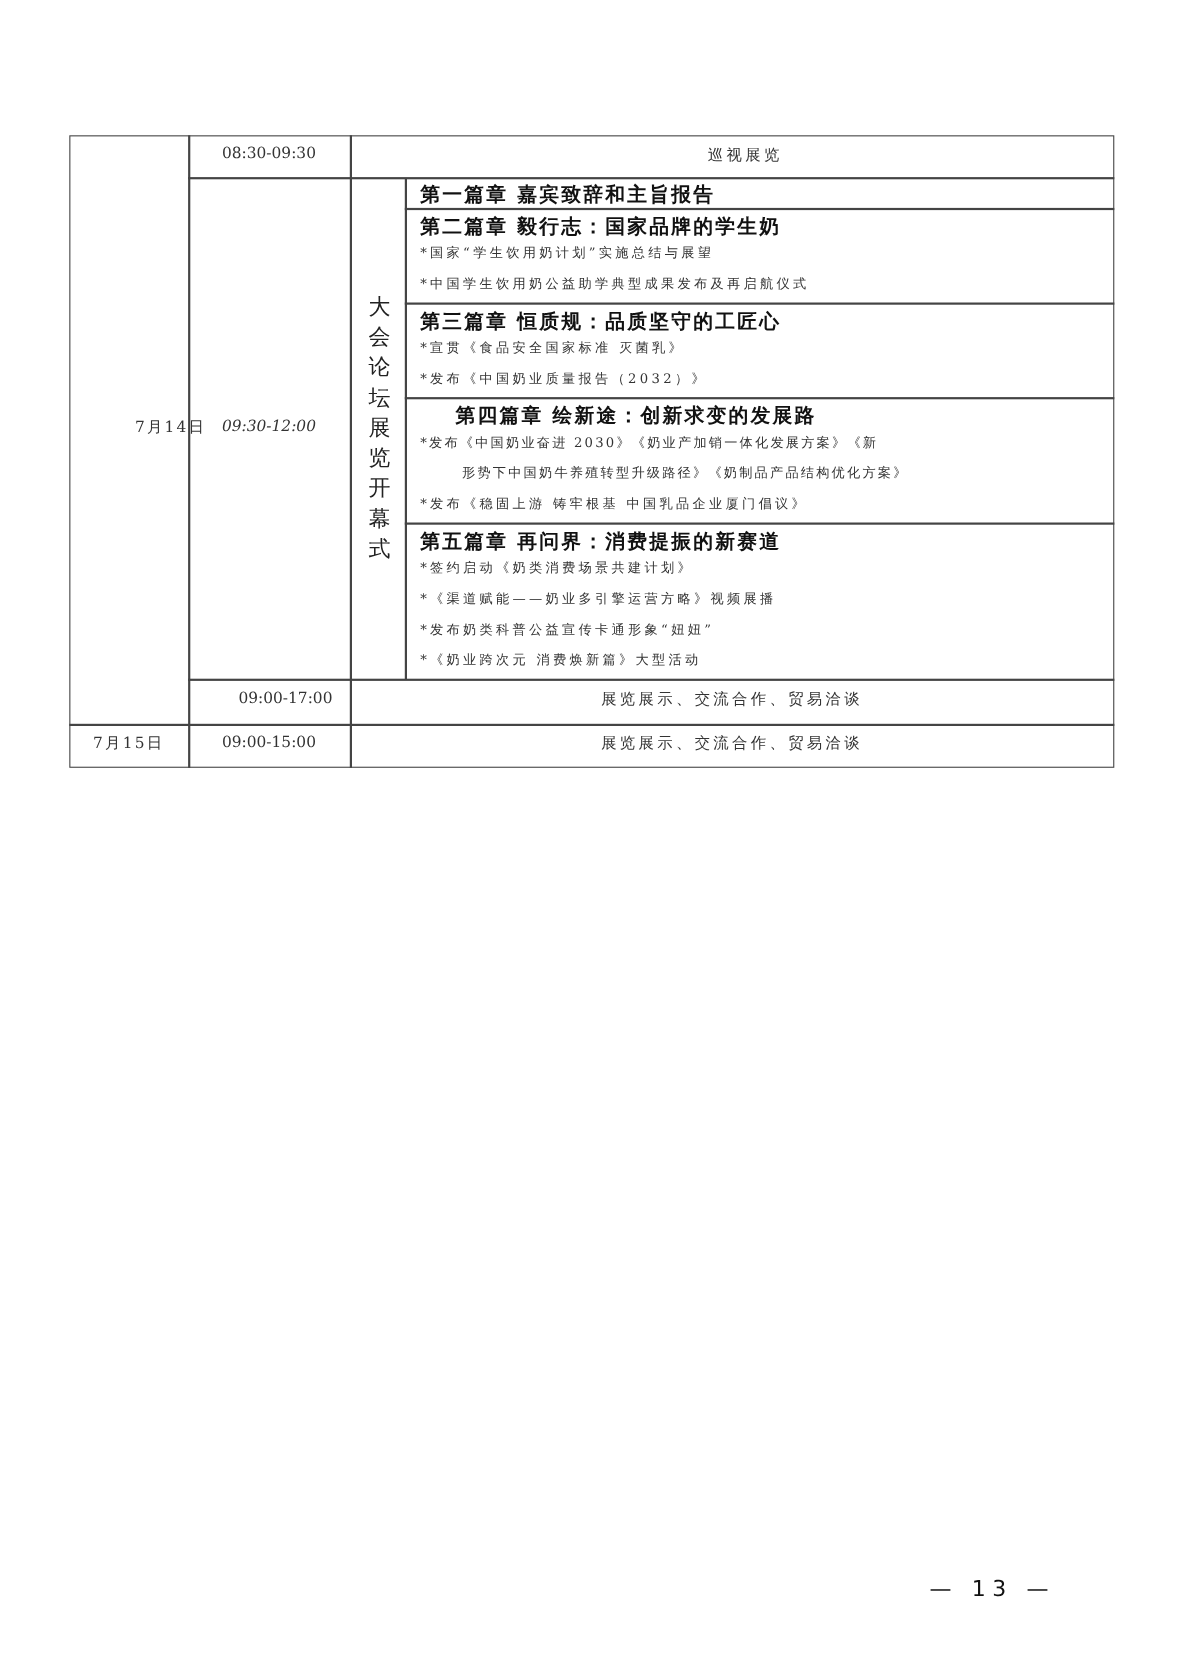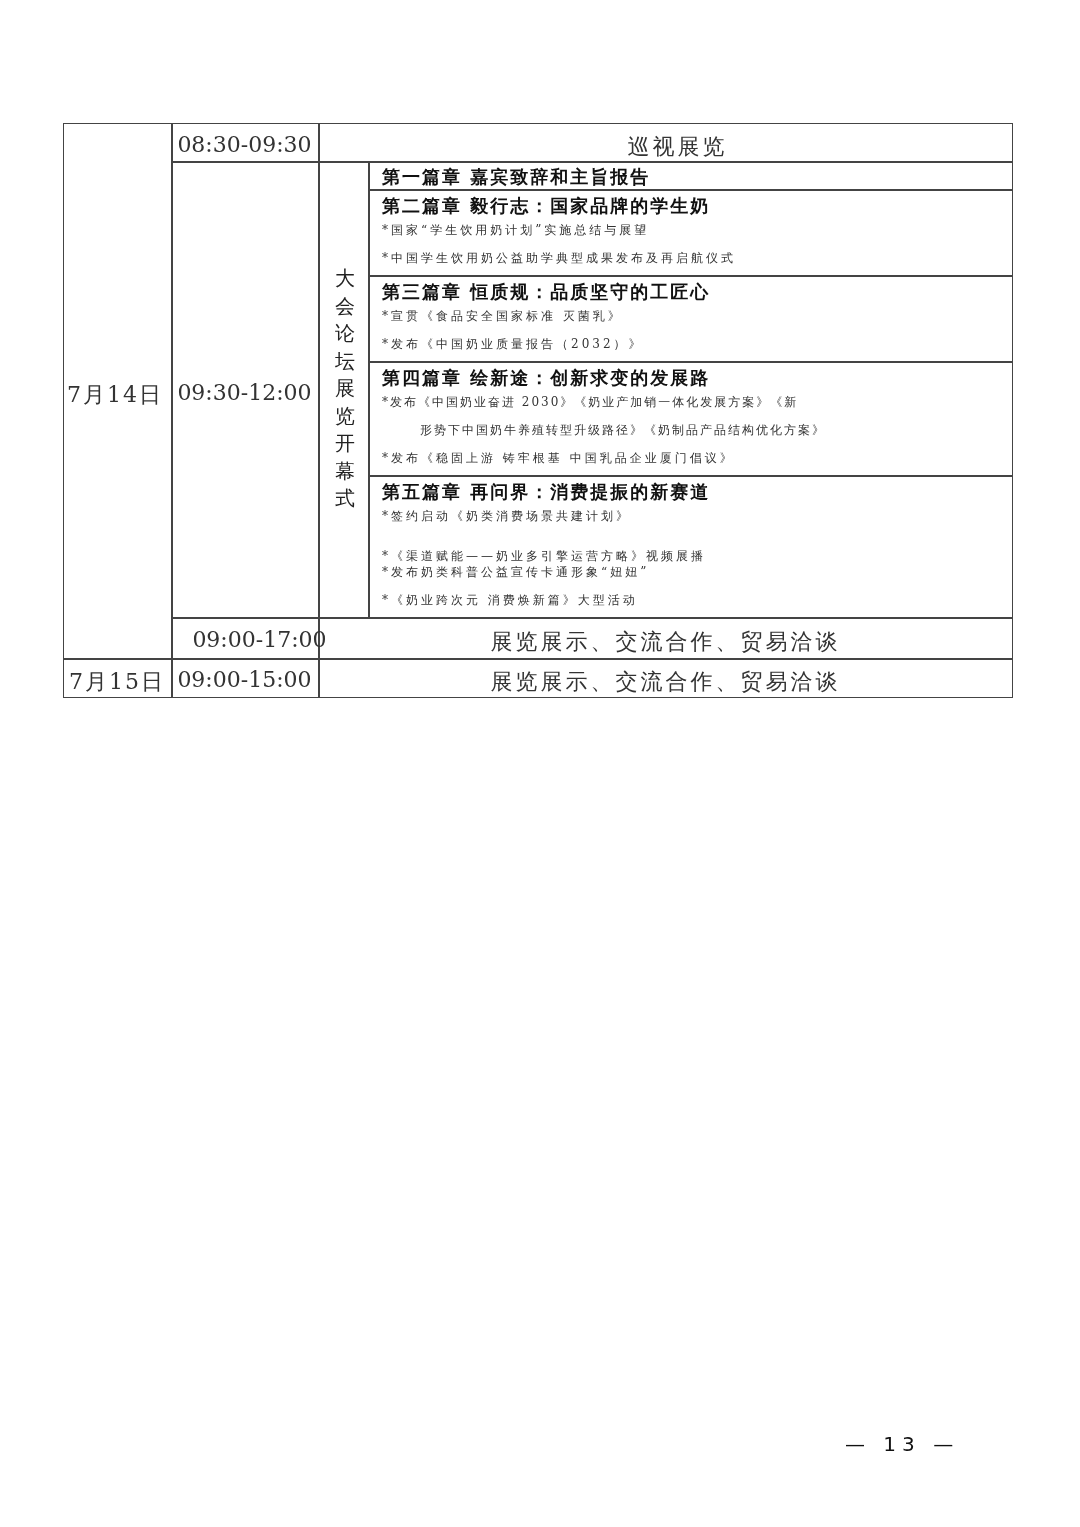--- a/index.html
+++ b/index.html
@@ -3,21 +3,21 @@
 <meta charset="utf-8">
 <style>
   html, body { margin: 0; padding: 0; }
   body {
     width: 1080px; height: 1527px; background: #ffffff; position: relative;
     font-family: "DejaVu Serif", "Liberation Serif", serif; color: #222;
   }
   .abs { position: absolute; box-sizing: border-box; }
   .vline { position: absolute; width: 1.5px; background: #444; }
   .hline { position: absolute; height: 1.5px; background: #444; }
-  .cell-text { position: absolute; font-size: 22px; white-space: nowrap; color: #333; }
+  .cell-text { position: absolute; font-size: 14px; white-space: nowrap; color: #333; }
   .center { text-align: center; }
   .ch-title { font-family: "DejaVu Sans", sans-serif; font-weight: bold; font-size: 18px; color: #111; letter-spacing: 2px; }
   .item { font-size: 12px; color: #333; letter-spacing: 3px; }
   .line { position: absolute; left: 382px; white-space: nowrap; }
   .vert { position: absolute; left: 330px; width: 30px; text-align: center; font-size: 20px; line-height: 27.5px; color: #222; }
   .footer { position: absolute; left: 845px; top: 1432px; font-family: "DejaVu Sans", sans-serif; font-size: 20px; color: #111; letter-spacing: 6px; }
 </style>
 </head>
 <body>
 
@@ -30,25 +30,25 @@
   <div class="vline" style="left:368px;top:162px;height:456px;"></div>
 
   <div class="hline" style="left:171px;top:161px;width:842px;"></div>
   <div class="hline" style="left:368px;top:189px;width:645px;"></div>
   <div class="hline" style="left:368px;top:275px;width:645px;"></div>
   <div class="hline" style="left:368px;top:361px;width:645px;"></div>
   <div class="hline" style="left:368px;top:475px;width:645px;"></div>
   <div class="hline" style="left:171px;top:617px;width:842px;"></div>
   <div class="hline" style="left:63px;top:658px;width:950px;"></div>
 
-  <div class="cell-text center" style="left:63px;width:104px;top:380px;letter-spacing:2px;">7月14日</div>
+  <div class="cell-text center" style="left:63px;width:104px;top:380px;letter-spacing:2px;padding-left:40px;">7月14日</div>
   <div class="cell-text center" style="left:63px;width:108px;top:667px;letter-spacing:2px;">7月15日</div>
 
   <div class="cell-text center" style="left:171px;width:147px;top:132px;">08:30-09:30</div>
-  <div class="cell-text center" style="left:171px;width:147px;top:380px;">09:30-12:00</div>
+  <div class="cell-text center" style="left:171px;width:147px;top:380px;font-style:italic;">09:30-12:00</div>
   <div class="cell-text center" style="left:171px;width:177px;top:627px;">09:00-17:00</div>
   <div class="cell-text center" style="left:171px;width:147px;top:667px;">09:00-15:00</div>
 
   <div class="cell-text center" style="left:318px;width:695px;top:132px;letter-spacing:3px;padding-left:12px;">巡视展览</div>
   <div class="cell-text center" style="left:318px;width:695px;top:627px;letter-spacing:3px;">展览展示、交流合作、贸易洽谈</div>
   <div class="cell-text center" style="left:318px;width:695px;top:667px;letter-spacing:3px;">展览展示、交流合作、贸易洽谈</div>
 
   <div class="vert" style="top:265px;">
     <div>大</div>
     <div>会</div>
@@ -64,25 +64,25 @@
   <div class="line ch-title" style="top:165px;">第一篇章  嘉宾致辞和主旨报告</div>
 
   <div class="line ch-title" style="top:194px;">第二篇章  毅行志：国家品牌的学生奶</div>
   <div class="line item" style="top:222px;">*国家“学生饮用奶计划”实施总结与展望</div>
   <div class="line item" style="top:250px;">*中国学生饮用奶公益助学典型成果发布及再启航仪式</div>
 
   <div class="line ch-title" style="top:280px;">第三篇章  恒质规：品质坚守的工匠心</div>
   <div class="line item" style="top:308px;">*宣贯《食品安全国家标准 灭菌乳》</div>
   <div class="line item" style="top:336px;">*发布《中国奶业质量报告（2032）》</div>
 
-  <div class="line ch-title" style="top:366px;">第四篇章  绘新途：创新求变的发展路</div>
+  <div class="line ch-title" style="top:366px;margin-left:32px;">第四篇章  绘新途：创新求变的发展路</div>
   <div class="line item" style="top:394px;letter-spacing:2px;">*发布《中国奶业奋进 2030》《奶业产加销一体化发展方案》《新</div>
   <div class="line item" style="top:422px;letter-spacing:2px;margin-left:38px;">形势下中国奶牛养殖转型升级路径》《奶制品产品结构优化方案》</div>
   <div class="line item" style="top:450px;">*发布《稳固上游 铸牢根基 中国乳品企业厦门倡议》</div>
 
   <div class="line ch-title" style="top:480px;">第五篇章  再问界：消费提振的新赛道</div>
   <div class="line item" style="top:508px;">*签约启动《奶类消费场景共建计划》</div>
-  <div class="line item" style="top:536px;margin-top:12px;">*《渠道赋能——奶业多引擎运营方略》视频展播</div>
+  <div class="line item" style="top:536px;">*《渠道赋能——奶业多引擎运营方略》视频展播</div>
   <div class="line item" style="top:564px;">*发布奶类科普公益宣传卡通形象“妞妞”</div>
   <div class="line item" style="top:592px;">*《奶业跨次元 消费焕新篇》大型活动</div>
 </div>
 
 <div class="footer">— 13 —</div>
 
 </body></html>

